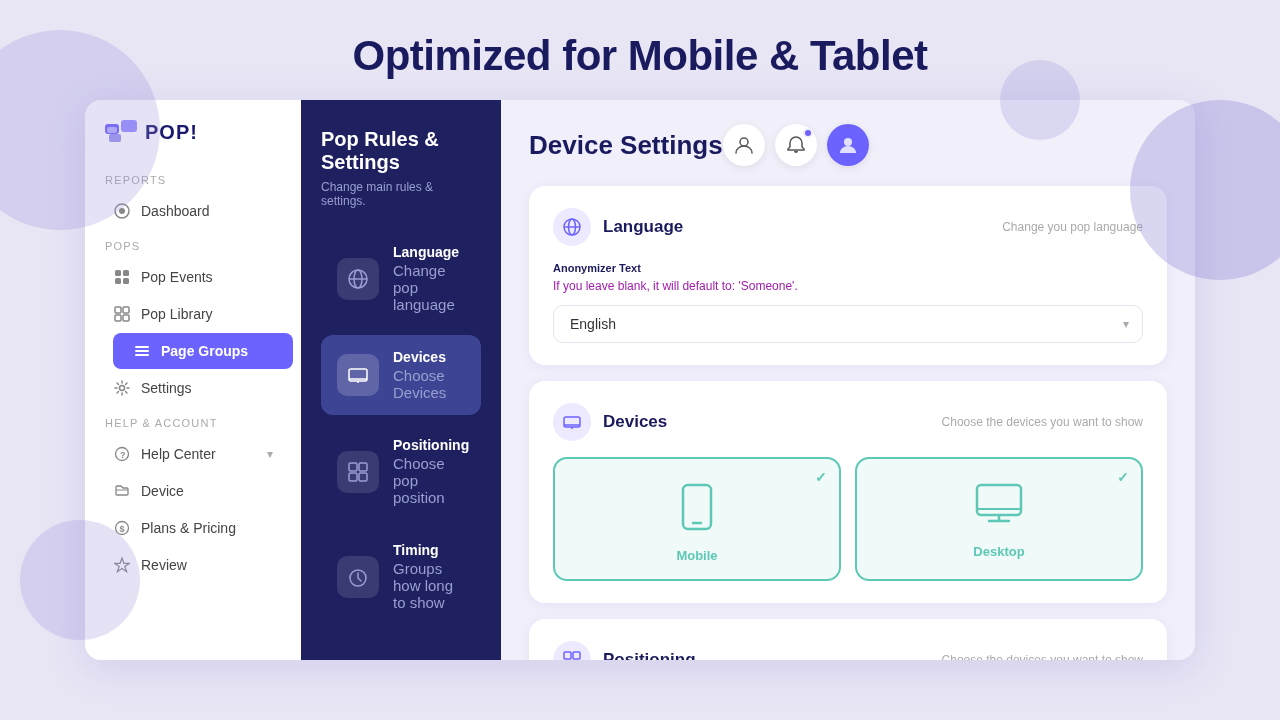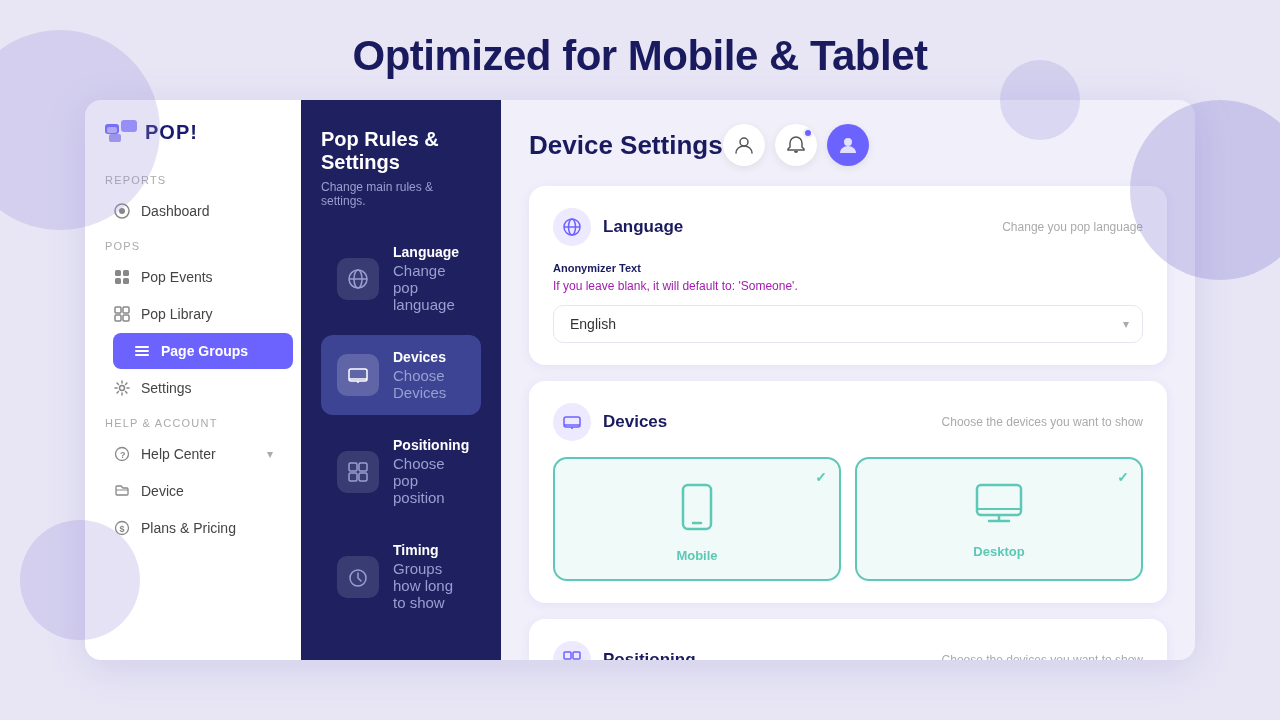--- a/index.html
+++ b/index.html
@@ -458,20 +458,28 @@
     </div>
     <div class="sidebar-item">
       <span class="sidebar-icon">
         <svg width="16" height="16" viewBox="0 0 16 16" fill="none">
           <circle cx="8" cy="8" r="6.5" stroke="#888" stroke-width="1.3"></circle>
           <text x="5.5" y="12" font-size="9" fill="#888" font-weight="bold">$</text>
         </svg>
       </span>
       <span>Plans &amp; Pricing</span>
     </div>
+    <div class="sidebar-item">
+      <span class="sidebar-icon">
+        <svg width="16" height="16" viewBox="0 0 16 16" fill="none">
+          <polygon points="8,1 9.9,6.3 15.5,6.3 10.8,9.5 12.7,14.7 8,11.5 3.3,14.7 5.2,9.5 0.5,6.3 6.1,6.3" stroke="#888" stroke-width="1.2" fill="none"></polygon>
+        </svg>
+      </span>
+      <span>Review</span>
+    </div>
   </div>
 
   <div class="middle-panel">
     <div class="middle-panel-title">Pop Rules &amp; Settings</div>
     <div class="middle-panel-subtitle">Change main rules &amp; settings.</div>
 
     <div class="menu-card">
       <div class="menu-card-icon">
         <svg width="22" height="22" viewBox="0 0 22 22" fill="none">
           <circle cx="11" cy="11" r="9" stroke="#9a9fd0" stroke-width="1.5"></circle>

